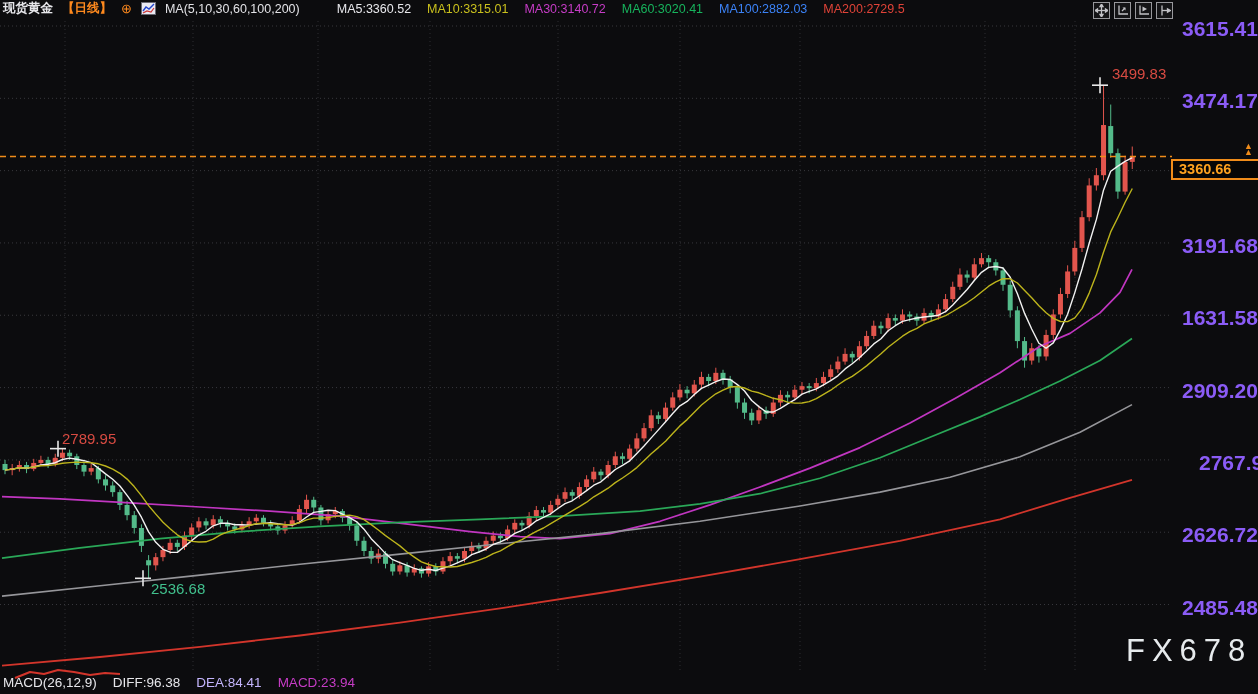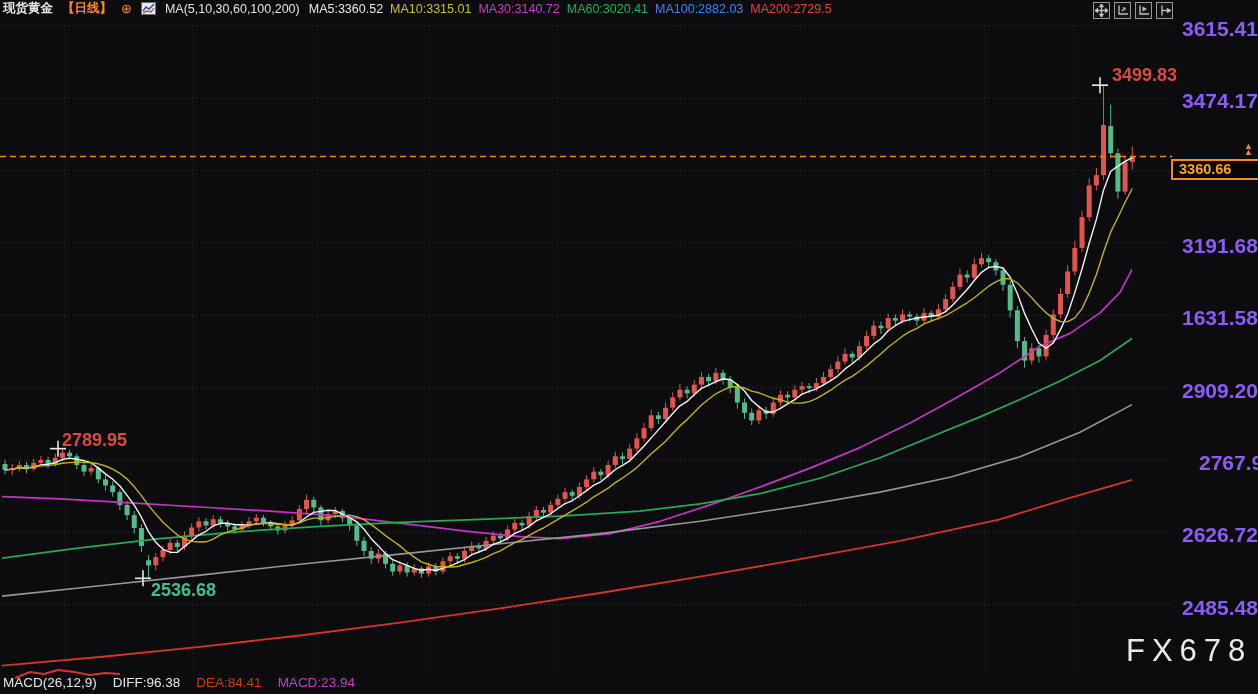--- a/index.html
+++ b/index.html
@@ -16,21 +16,21 @@
   .mav{font-weight:400;}
   .toolbar{position:absolute;top:2px;left:1093px;display:flex;gap:4px;z-index:7;}
   .tbico{width:17px;height:17px;border:1px solid #98989c;background:#141416;
          display:flex;align-items:center;justify-content:center;box-sizing:border-box;}
   .axis-label{position:absolute;left:1182px;font-size:21px;font-weight:700;color:#8b5cf6;z-index:4;}
   .pricebox{position:absolute;left:1171px;width:80px;height:17px;border:2px solid #f08c1a;
             background:#060606;color:#ffa21f;font-size:14.5px;font-weight:700;line-height:17px;
             padding-left:6px;z-index:5;}
   .uparrow{position:absolute;left:1244px;z-index:5;color:#f08c1a;font-size:9px;line-height:6px;
            display:flex;flex-direction:column;align-items:center;}
-  .ann{position:absolute;font-size:18px;font-weight:700;z-index:4;white-space:nowrap;}
+  .ann{position:absolute;font-size:15px;font-weight:400;z-index:4;white-space:nowrap;}
   .fx{position:absolute;left:1126px;top:633px;font-size:31px;color:#e7ebed;letter-spacing:7px;z-index:4;}
   .ftr{position:absolute;left:3px;top:675px;display:flex;gap:16px;font-size:13.5px;z-index:6;white-space:nowrap;}
 </style>
 </head>
 <body>
 
 <svg id="chart" width="1258" height="694" viewBox="0 0 1258 694">
     <line x1="65" y1="21" x2="65" y2="670" stroke="#2c2c30" stroke-width="1" stroke-dasharray="1 3"></line>
     <line x1="193" y1="21" x2="193" y2="670" stroke="#2c2c30" stroke-width="1" stroke-dasharray="1 3"></line>
     <line x1="318" y1="21" x2="318" y2="670" stroke="#2c2c30" stroke-width="1" stroke-dasharray="1 3"></line>
@@ -386,21 +386,21 @@
   <span class="per">【日线】</span>
   <span class="plus">⊕</span>
   <span class="cico">
     <svg width="15" height="13" viewBox="0 0 15 13">
       <rect x="0.5" y="0.5" width="14" height="12" fill="#e9e9f2" stroke="#6a6a74"></rect>
       <polyline points="2,9 5,5 8,7 13,2" fill="none" stroke="#2244cc" stroke-width="1.4"></polyline>
       <polyline points="2,11 6,9 10,10 13,6" fill="none" stroke="#cc3333" stroke-width="1.2"></polyline>
     </svg>
   </span>
   <span class="mas">MA(5,10,30,60,100,200)</span>
-  <span id="ma-values" style="display:flex;gap:7px;">
+  <span id="ma-values" style="display:flex;gap:16px;margin-left:28px;">
       <span class="mav" style="color: rgb(232, 232, 236);">MA5:3360.52</span>
       <span class="mav" style="color: rgb(201, 192, 29);">MA10:3315.01</span>
       <span class="mav" style="color: rgb(198, 60, 198);">MA30:3140.72</span>
       <span class="mav" style="color: rgb(23, 179, 92);">MA60:3020.41</span>
       <span class="mav" style="color: #3b82f6;">MA100:2882.03</span>
       <span class="mav" style="color: rgb(224, 67, 56);">MA200:2729.5</span>
     </span>
 </div>
 
 <div class="toolbar">
@@ -457,17 +457,17 @@
 
 <div id="annotations">
     <div class="ann" style="left: 1112px; top: 65.177px; color: rgb(216, 75, 66);">3499.83</div>
     <div class="ann" style="left: 62px; top: 429.636px; color: rgb(216, 75, 66);">2789.95</div>
     <div class="ann" style="left: 151px; top: 580.31px; color: rgb(65, 192, 141);">2536.68</div>
   </div>
 
 <div class="ftr" id="footer">
     <span style="color: rgb(230, 230, 234);">MACD(26,12,9)</span>
     <span style="color: rgb(230, 230, 234);">DIFF:96.38</span>
-    <span style="color: #c2410c;">DEA:84.41</span>
+    <span style="color: #c4b5fd;">DEA:84.41</span>
     <span style="color: rgb(198, 60, 198);">MACD:23.94</span>
   </div>
 
 <div class="fx">FX678</div>
 
 </body></html>

